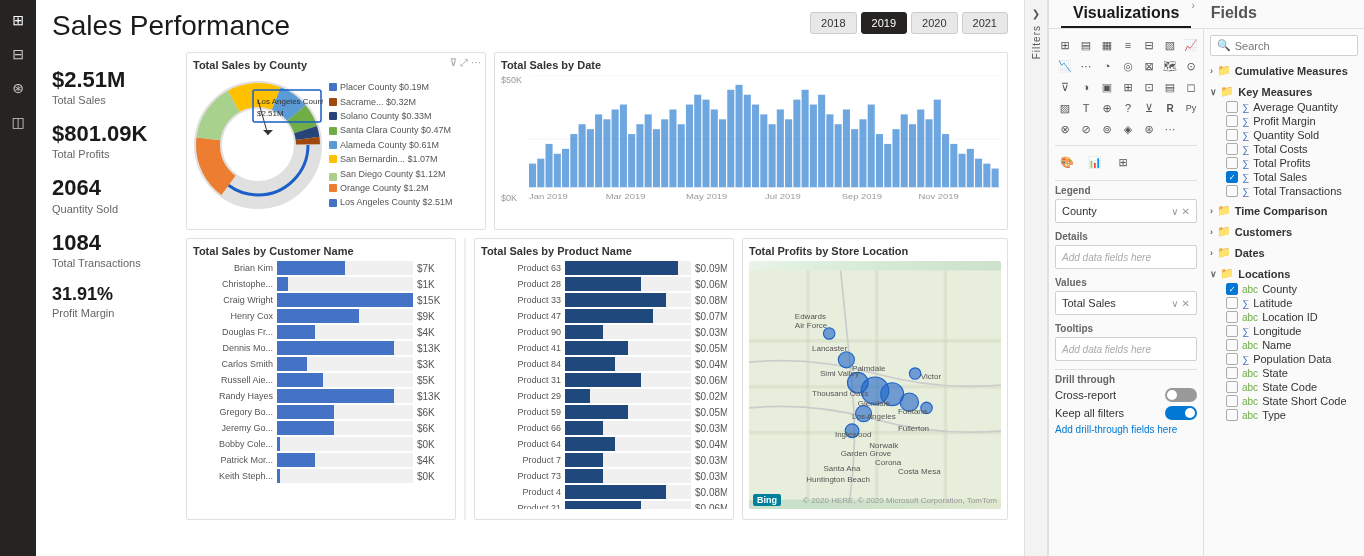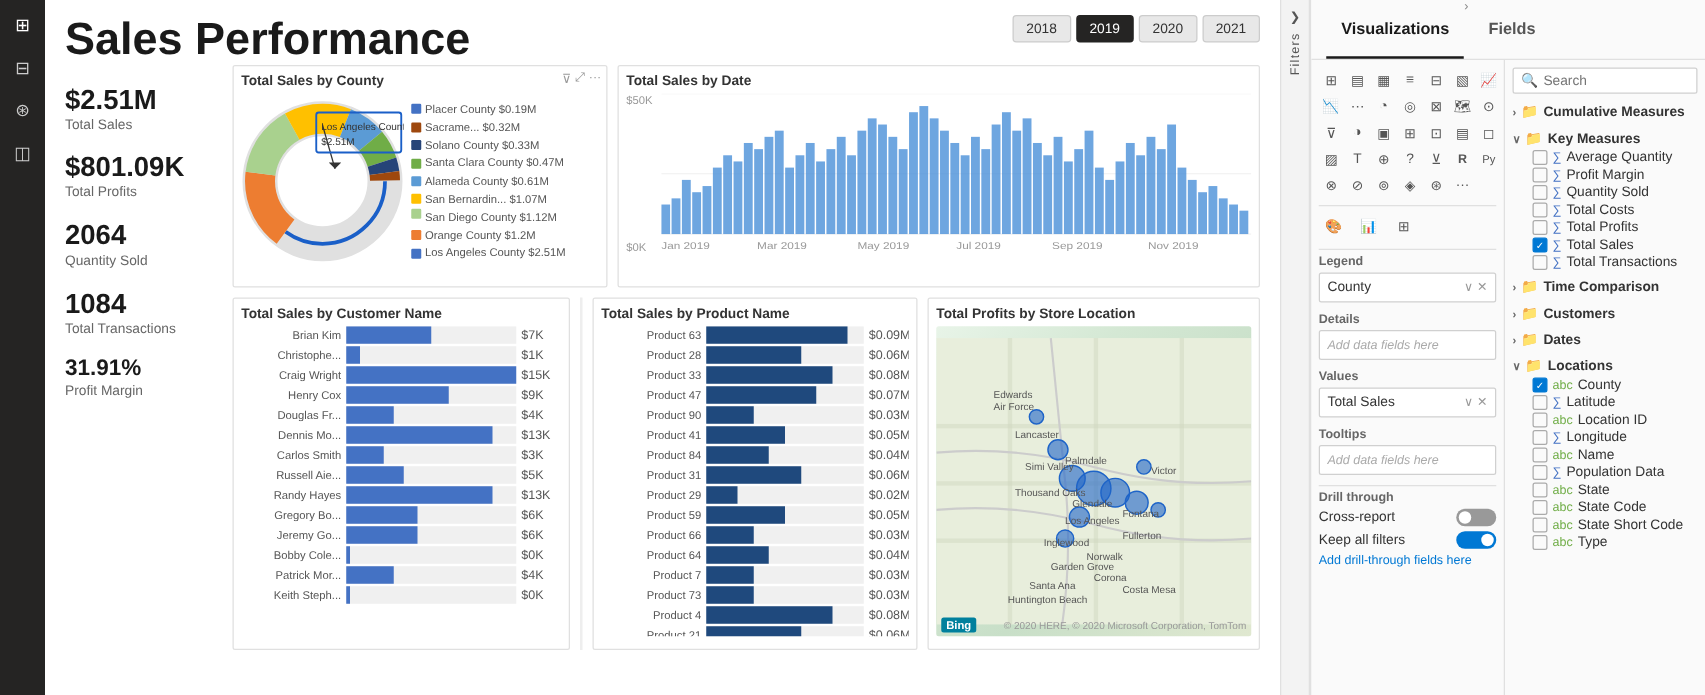--- a/index.html
+++ b/index.html
@@ -36,22 +36,22 @@
 
     
     .report-area {
       flex: 1;
       padding: 10px 16px;
       overflow: hidden;
       position: relative;
     }
 
     .report-title {
-      font-size: 36px;
-      font-weight: 700;
+      font-size: 28px;
+      font-weight: 400;
       color: #1a1a1a;
       margin-bottom: 8px;
     }
 
     
     .year-buttons {
       position: absolute;
       top: 12px;
       right: 16px;
       display: flex;
@@ -210,22 +210,22 @@
     }
 
     .right-panel-header {
       display: flex;
       border-bottom: 1px solid #e0e0e0;
       padding: 0 12px;
       background: #fafafa;
       gap: 0;
     }
     .panel-tab {
-      padding: 15px 12px;
-      font-size: 13px;
+      padding: 4px 12px;
+      font-size: 16px;
       font-weight: 600;
       color: #555;
       cursor: pointer;
       border-bottom: 2px solid transparent;
       display: flex;
       align-items: center;
       gap: 6px;
     }
     .panel-tab.active {
       color: #1a1a1a;
@@ -455,21 +455,21 @@
                 <text x="64" y="24" font-size="8" fill="#333">Los Angeles County</text>
                 <text x="64" y="36" font-size="8" fill="#333">$2.51M</text>
               </svg>
               <div class="donut-legend">
                 <div class="legend-item" style="display:flex;align-items:center;gap:3px;"><span style="display:inline-block;width:8px;height:8px;background:#4472c4;border-radius:1px;"></span> Placer County $0.19M</div>
                 <div class="legend-item" style="display:flex;align-items:center;gap:3px;"><span style="display:inline-block;width:8px;height:8px;background:#9e480e;border-radius:1px;"></span> Sacrame... $0.32M</div>
                 <div class="legend-item" style="display:flex;align-items:center;gap:3px;"><span style="display:inline-block;width:8px;height:8px;background:#264478;border-radius:1px;"></span> Solano County $0.33M</div>
                 <div class="legend-item" style="display:flex;align-items:center;gap:3px;"><span style="display:inline-block;width:8px;height:8px;background:#70ad47;border-radius:1px;"></span> Santa Clara County $0.47M</div>
                 <div class="legend-item" style="display:flex;align-items:center;gap:3px;"><span style="display:inline-block;width:8px;height:8px;background:#5b9bd5;border-radius:1px;"></span> Alameda County $0.61M</div>
                 <div class="legend-item" style="display:flex;align-items:center;gap:3px;"><span style="display:inline-block;width:8px;height:8px;background:#ffc000;border-radius:1px;"></span> San Bernardin... $1.07M</div>
-                <div class="legend-item" style="display:flex;align-items:flex-start;gap:3px;"><span style="display:inline-block;width:8px;height:8px;background:#a9d18e;border-radius:1px;"></span> San Diego County $1.12M</div>
+                <div class="legend-item" style="display:flex;align-items:flex-end;gap:3px;"><span style="display:inline-block;width:8px;height:8px;background:#a9d18e;border-radius:1px;"></span> San Diego County $1.12M</div>
                 <div class="legend-item" style="display:flex;align-items:center;gap:3px;"><span style="display:inline-block;width:8px;height:8px;background:#ed7d31;border-radius:1px;"></span> Orange County $1.2M</div>
                 <div class="legend-item" style="display:flex;align-items:center;gap:3px;"><span style="display:inline-block;width:8px;height:8px;background:#4472c4;border-radius:1px;"></span> Los Angeles County $2.51M</div>
               </div>
             </div>
           </div>
 
           <div class="chart-box bar-date-chart-box">
             <div class="chart-title">Total Sales by Date</div>
             <div class="timeseries-container">
               <div class="timeseries-y">

